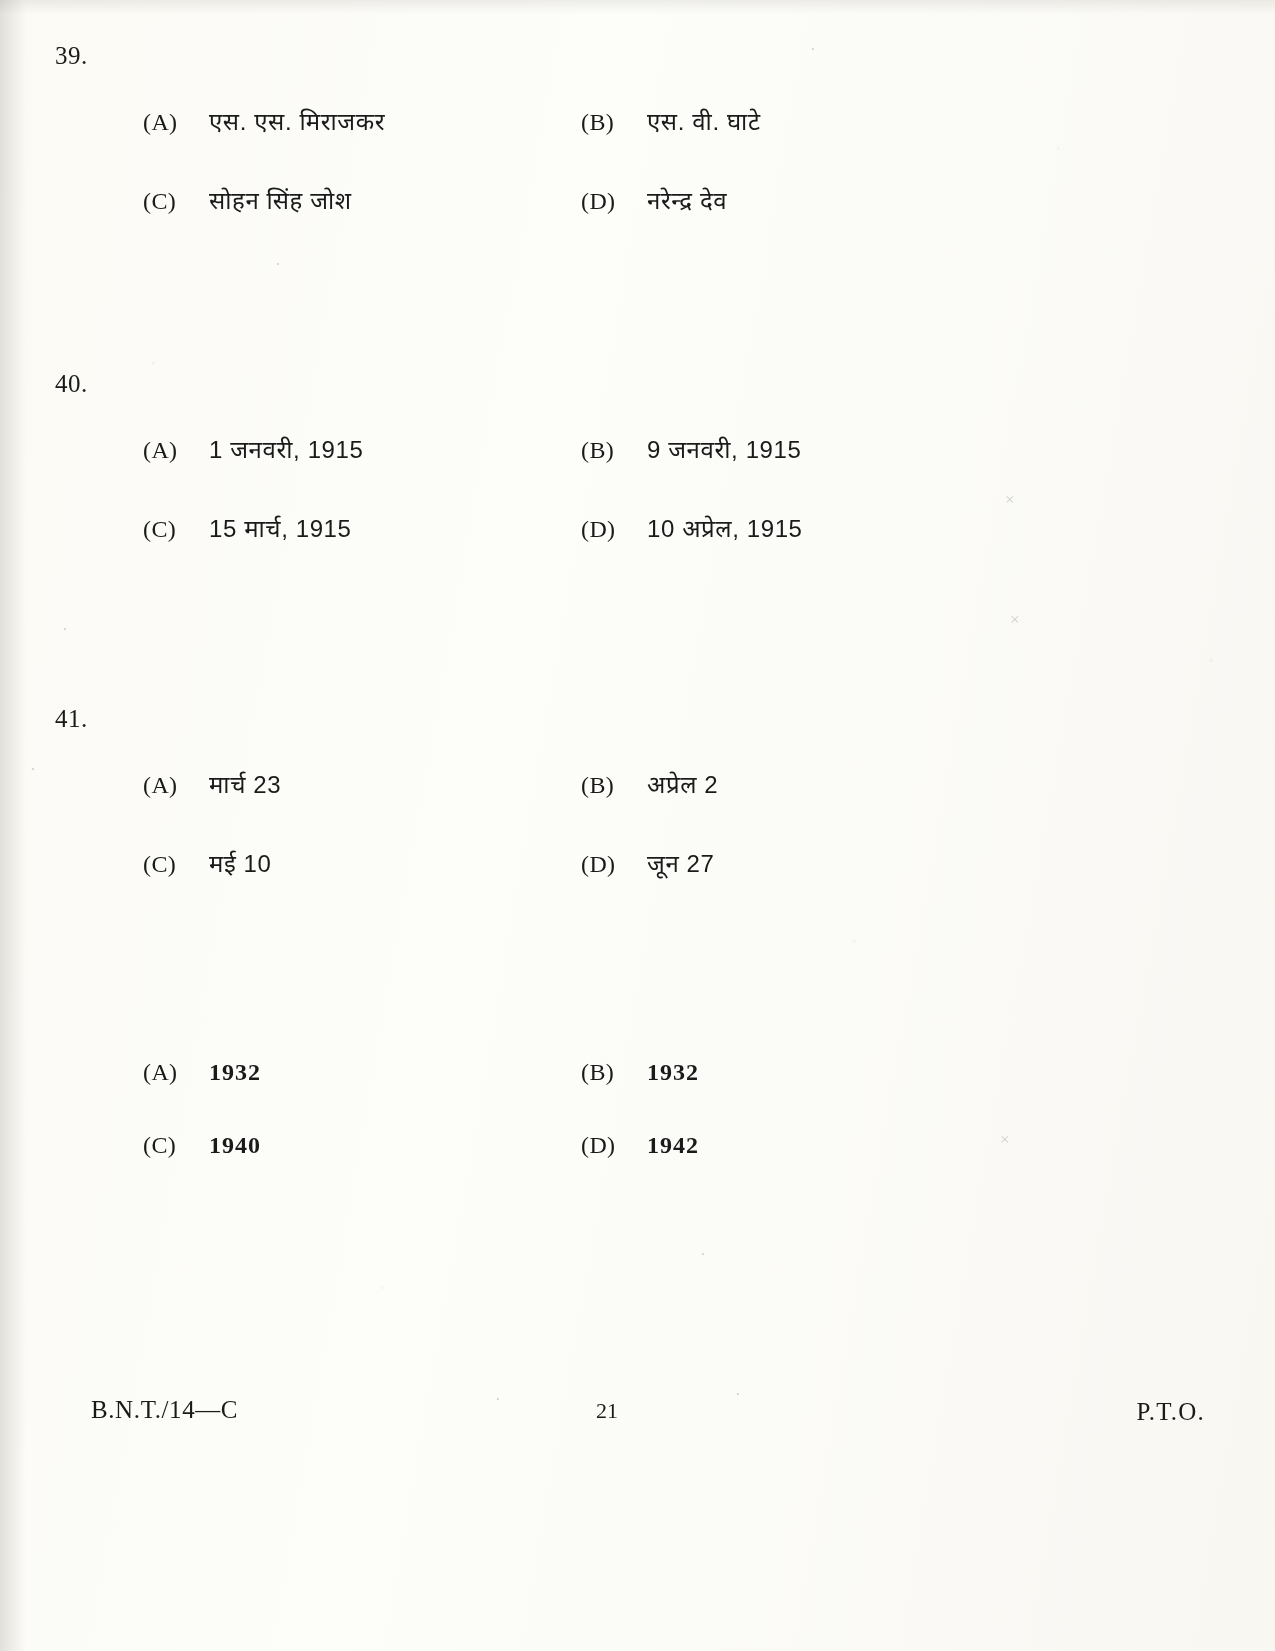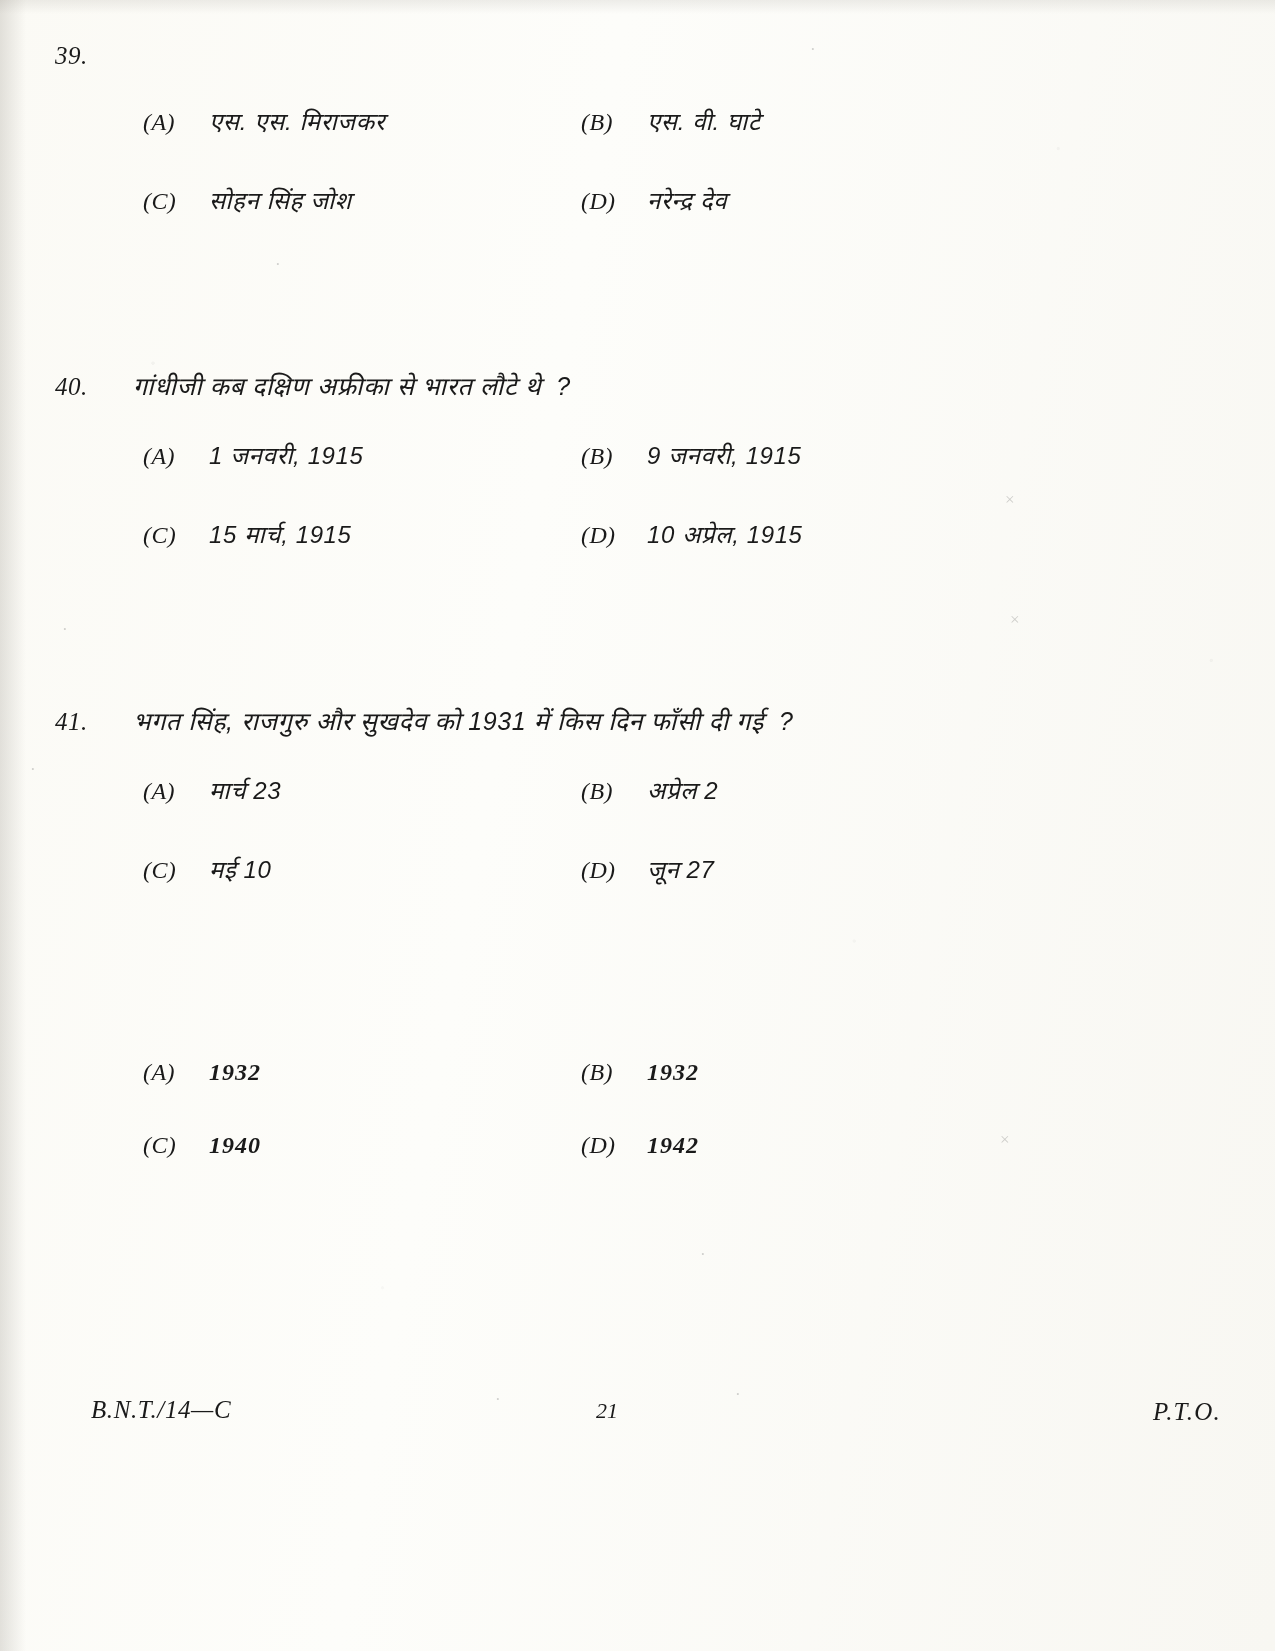--- a/index.html
+++ b/index.html
@@ -45,21 +45,20 @@
     color: rgba(90,90,90,0.28);
     font-size: 17px;
     font-family: "Liberation Serif", serif;
   }
 
   .content {
     position: absolute;
     left: 0; top: 0;
     width: 1275px;
     height: 1651px;
-    font-style: italic;
   }
 
   .question-block {
     position: absolute;
     left: 55px;
     width: 1120px;
   }
   .q-head {
     display: flex;
     align-items: baseline;
@@ -127,21 +126,21 @@
   }
   .footer-center {
     position: absolute;
     left: 560px;
     top: 2px;
     font-size: 22px;
     font-family: "Liberation Serif", serif;
   }
   .footer-right {
     position: absolute;
-    right: 54px;
+    right: 70px;
     top: 2px;
     font-size: 25px;
     font-family: "Liberation Serif", serif;
     letter-spacing: 1.2px;
   }
 </style>
 </head>
 <body>
 
 <div class="page"></div>
@@ -185,21 +184,20 @@
           <span class="opt-label">(D)</span>
           <span class="opt-text">नरेन्द्र देव</span>
         </div>
       </div>
     </div>
   </div>
 
   <div class="question-block" style="top:370px;">
     <div class="q-head">
       <div class="q-num">40.</div>
-      <div class="q-text">गांधीजी कब दक्षिण अफ्रीका से भारत लौटे थे  ?</div>
     </div>
     <div class="options">
       <div class="opt-row">
         <div class="opt left">
           <span class="opt-label">(A)</span>
           <span class="opt-text">1 जनवरी, 1915</span>
         </div>
         <div class="opt right">
           <span class="opt-label">(B)</span>
           <span class="opt-text">9 जनवरी, 1915</span>
@@ -214,21 +212,20 @@
           <span class="opt-label">(D)</span>
           <span class="opt-text">10 अप्रेल, 1915</span>
         </div>
       </div>
     </div>
   </div>
 
   <div class="question-block" style="top:705px;">
     <div class="q-head">
       <div class="q-num">41.</div>
-      <div class="q-text">भगत सिंह, राजगुरु और सुखदेव को 1931 में किस दिन फाँसी दी गई  ?</div>
     </div>
     <div class="options">
       <div class="opt-row">
         <div class="opt left">
           <span class="opt-label">(A)</span>
           <span class="opt-text">मार्च 23</span>
         </div>
         <div class="opt right">
           <span class="opt-label">(B)</span>
           <span class="opt-text">अप्रेल 2</span>

